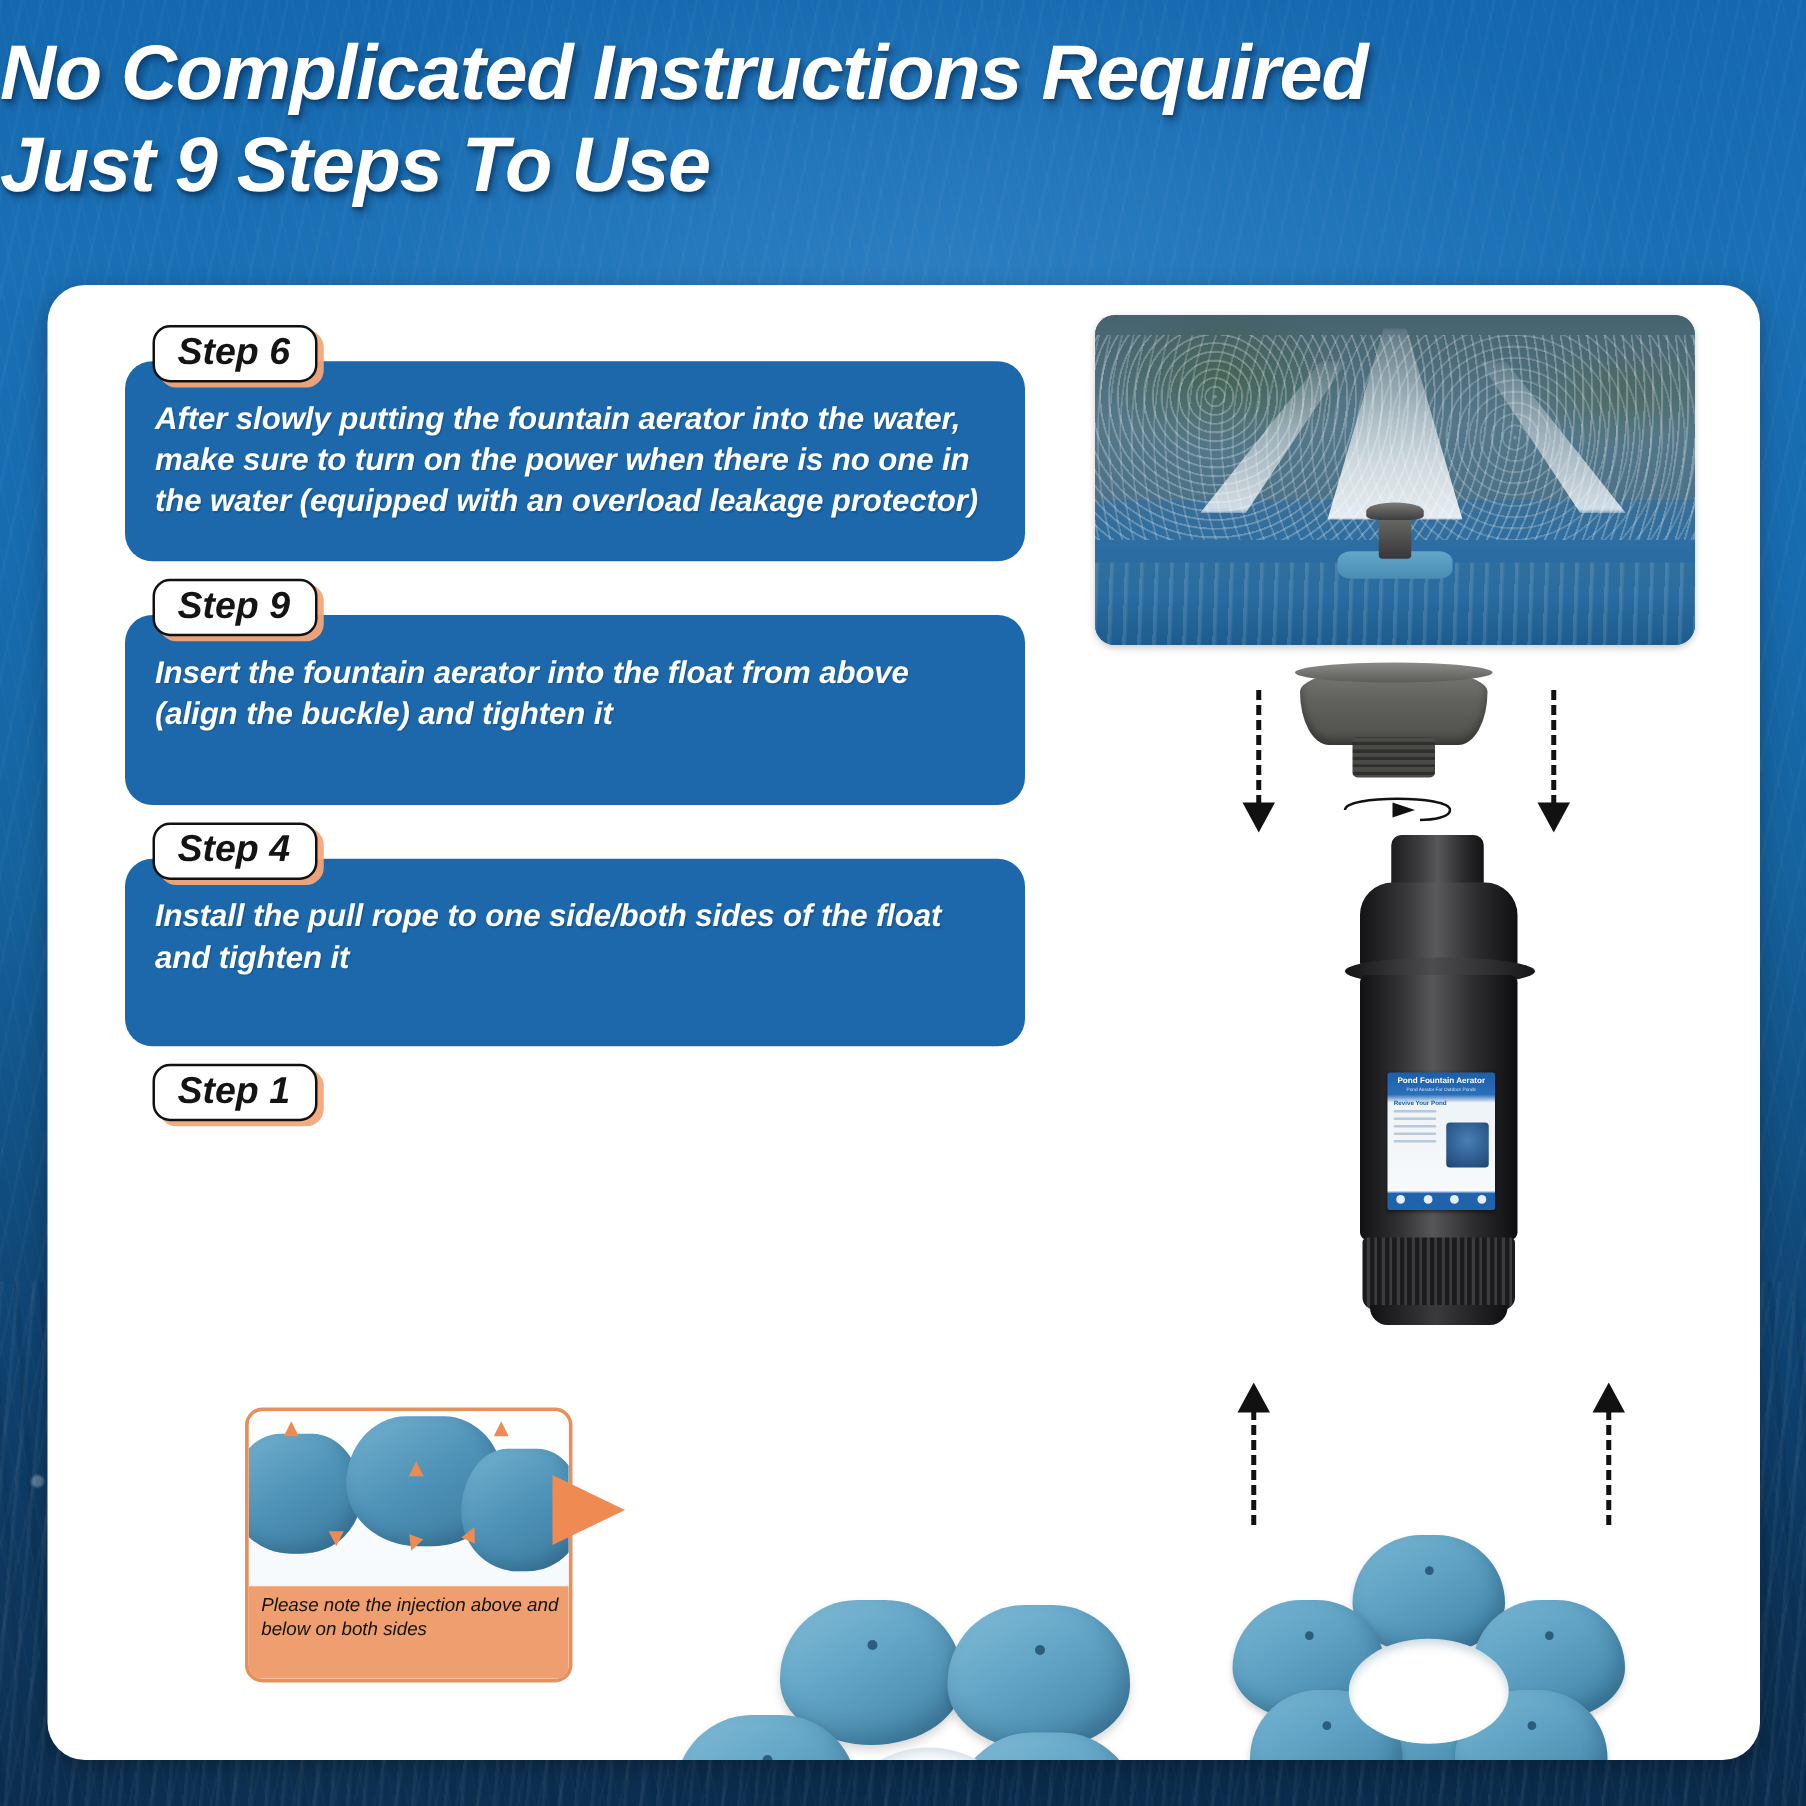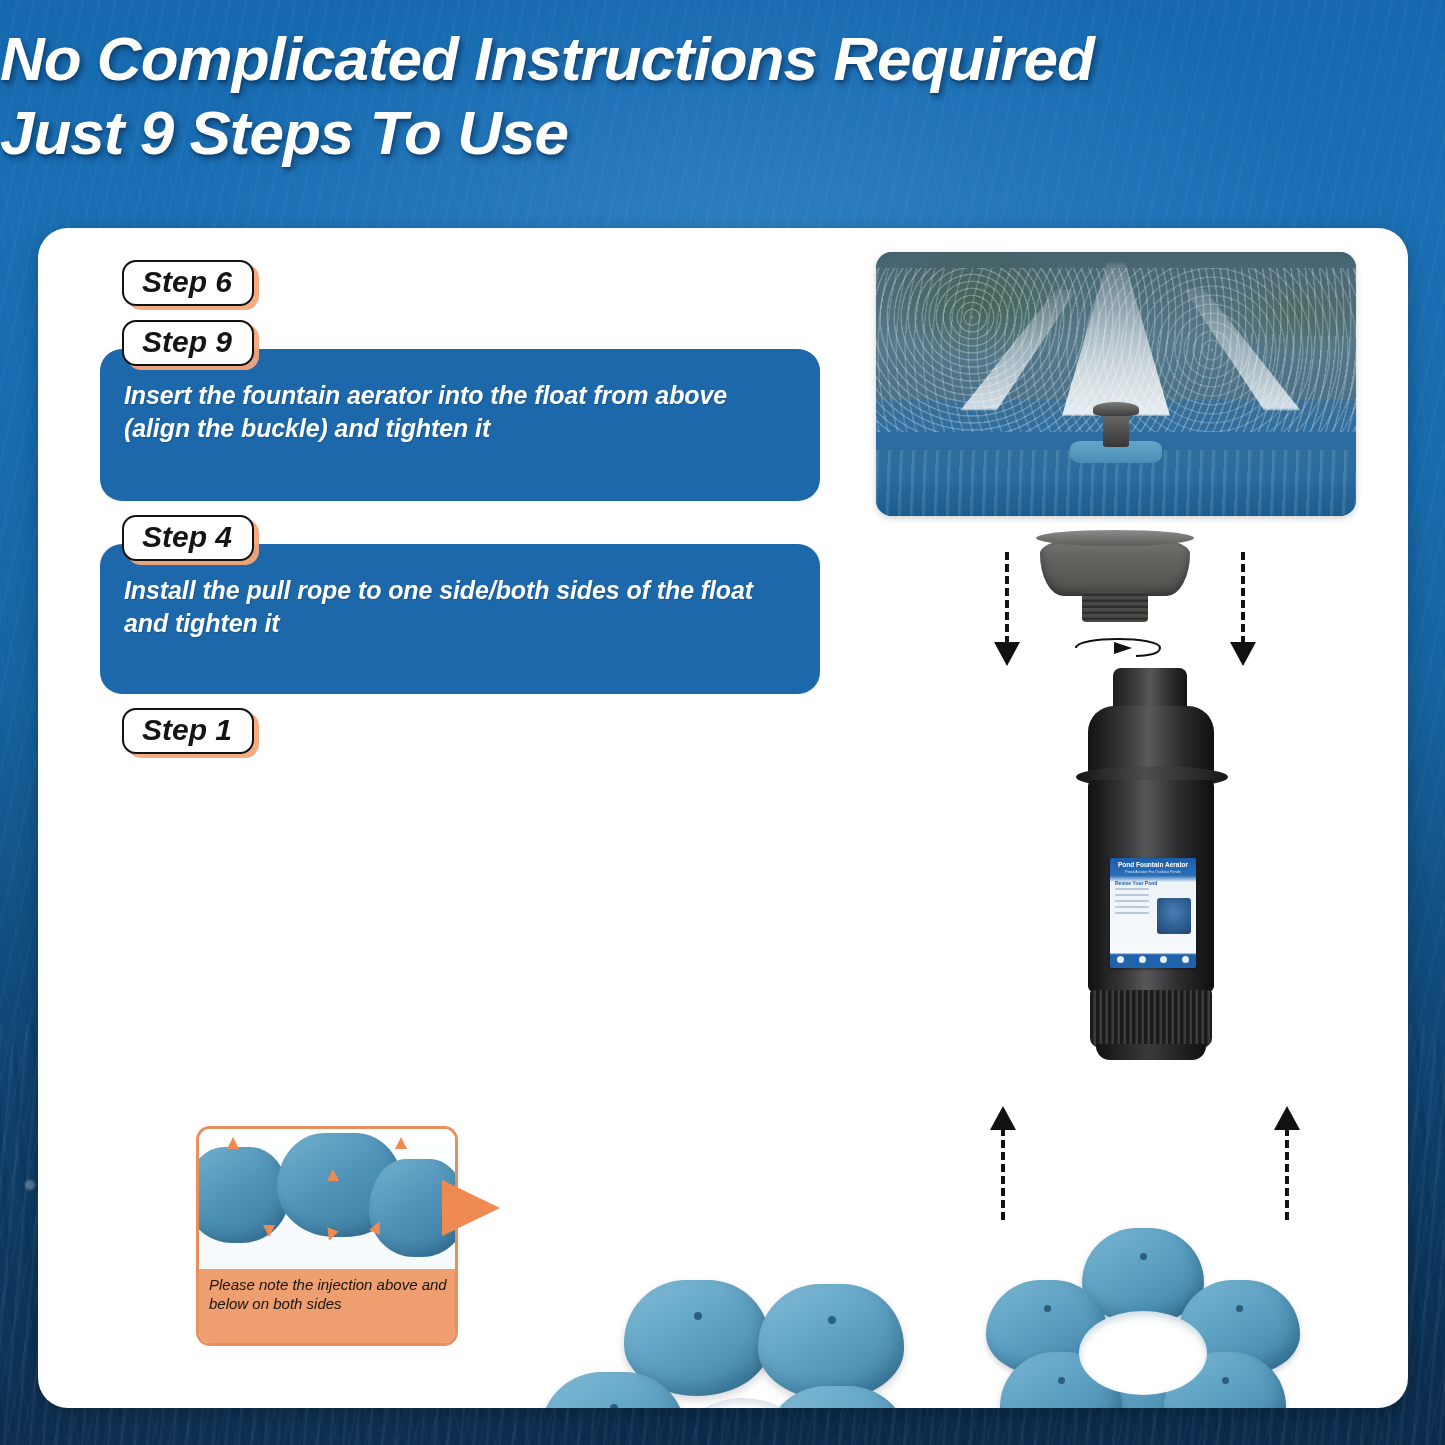--- a/index.html
+++ b/index.html
@@ -343,20 +343,21 @@
   <span>No Complicated Instructions Required</span>
   <span class="l2">Just 9 Steps To Use</span>
 </div>
 
 <div class="card">
 
   <div class="steps">
 
     <div class="step s4">
       <div class="badge">Step 6</div>
+      <div class="body">After slowly putting the fountain aerator into the water, make sure to turn on the power when there is no one in the water (equipped with an overload leakage protector)</div>
     </div>
 
     <div class="step s3">
       <div class="badge">Step 9</div>
       <div class="body">Insert the fountain aerator into the float from above (align the buckle) and tighten it</div>
     </div>
 
     <div class="step s2">
       <div class="badge">Step 4</div>
       <div class="body">Install the pull rope to one side/both sides of the float and tighten it</div>

